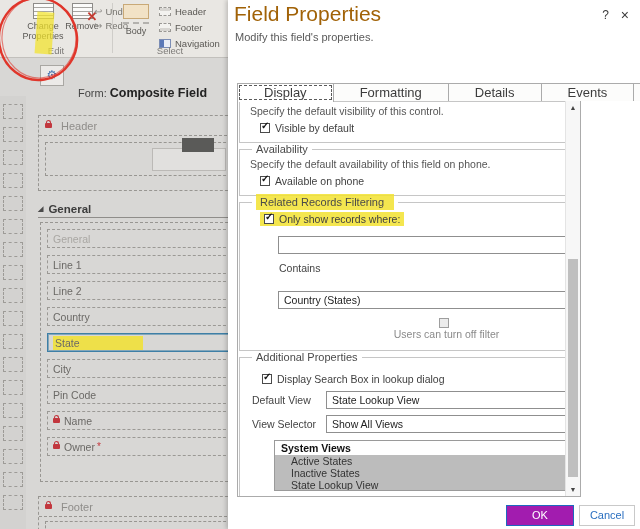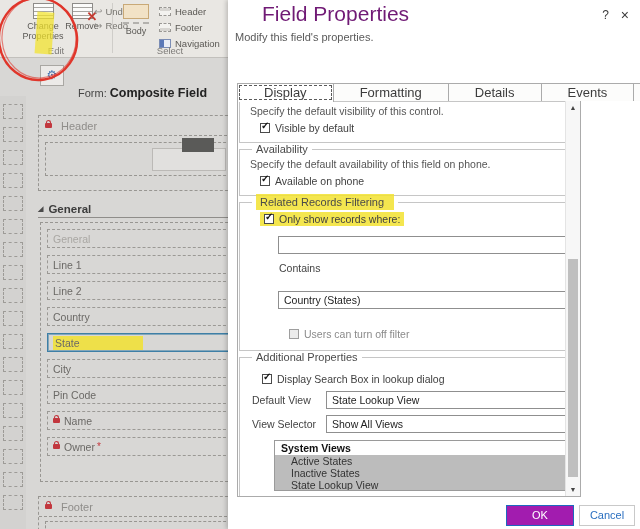--- a/index.html
+++ b/index.html
@@ -72,21 +72,21 @@
                 border-bottom:none;border-radius:2.5px 2.5px 0 0;}
   .lock.show{display:inline-block;}
   .req{display:none;color:#c2373e;font-size:10px;margin-left:2px;}
   .req.show{display:inline;}
   .sec-ftr-outer{position:absolute;left:12px;top:386px;width:200px;height:40px;}
   .ftr-inner{position:absolute;left:6px;top:24px;width:186px;height:16px;}
   .ftr-dark{position:absolute;right:14px;top:28px;width:32px;height:14px;background:#5a5a58;}
 
   
   .dialog{position:absolute;left:228px;top:0;width:412px;height:529px;background:#fff;z-index:10;box-shadow:-2px 0 4px rgba(0,0,0,.18);}
-  .dlg-title{position:absolute;left:6px;top:2px;font-size:21px;color:#701a75;margin-left:28px;}
+  .dlg-title{position:absolute;left:6px;top:2px;font-size:21px;color:#a16207;}
   .dlg-help{position:absolute;right:31px;top:8px;font-size:12px;color:#3a3a3a;cursor:default;}
   .dlg-close{position:absolute;right:11px;top:7px;font-size:14px;color:#3a3a3a;cursor:default;}
   .dlg-sub{position:absolute;left:7px;top:31px;font-size:11px;color:#5a5a5a;}
   .tabs{position:absolute;left:9px;top:83px;display:flex;z-index:3;}
   .tab{height:18px;line-height:13px;padding:2px 26px;font-size:13px;color:#3c3c3c;background:#fcfcfb;
        border:1px solid #ababab;border-bottom:none;cursor:default;text-align:center;}
   .tab + .tab{margin-left:-1px;}
   .tab-active{height:19px;background:#fff;z-index:4;position:relative;outline:1px dashed #5a5a5a;outline-offset:-3px;}
   .scrollarea{position:absolute;left:9px;top:100px;width:344px;height:397px;border:1px solid #ababab;overflow:hidden;background:#fff;}
   .content{position:absolute;left:0;top:0;width:380px;bottom:0;}
@@ -353,21 +353,21 @@
             </span>
           </div>
           <div class="dd" style="margin:10px 0 0 30px;width:326px;">
             <span class="dd-arrow">▼</span>
           </div>
           <div class="contains-label">Contains</div>
           <div class="dd" style="margin:0 0 0 30px;width:326px;">
             <span class="dd-label">Country (States)</span>
             <span class="dd-arrow">▼</span>
           </div>
-          <div class="cb-row" style="margin:19px 0 2px 41px;color:#8a8a8a;">
+          <div class="cb-row" style="margin:9px 0 2px 41px;color:#8a8a8a;flex-direction:column;">
             <span class="cb cb-empty"></span>
             <span>Users can turn off filter</span>
           </div>
         </fieldset>
 
         <fieldset class="fs mt12">
           <legend>Additional Properties</legend>
           <div class="cb-row" style="margin:8px 0 0 14px;">
             <span class="cb">
                 <span class="tick">✓</span>

